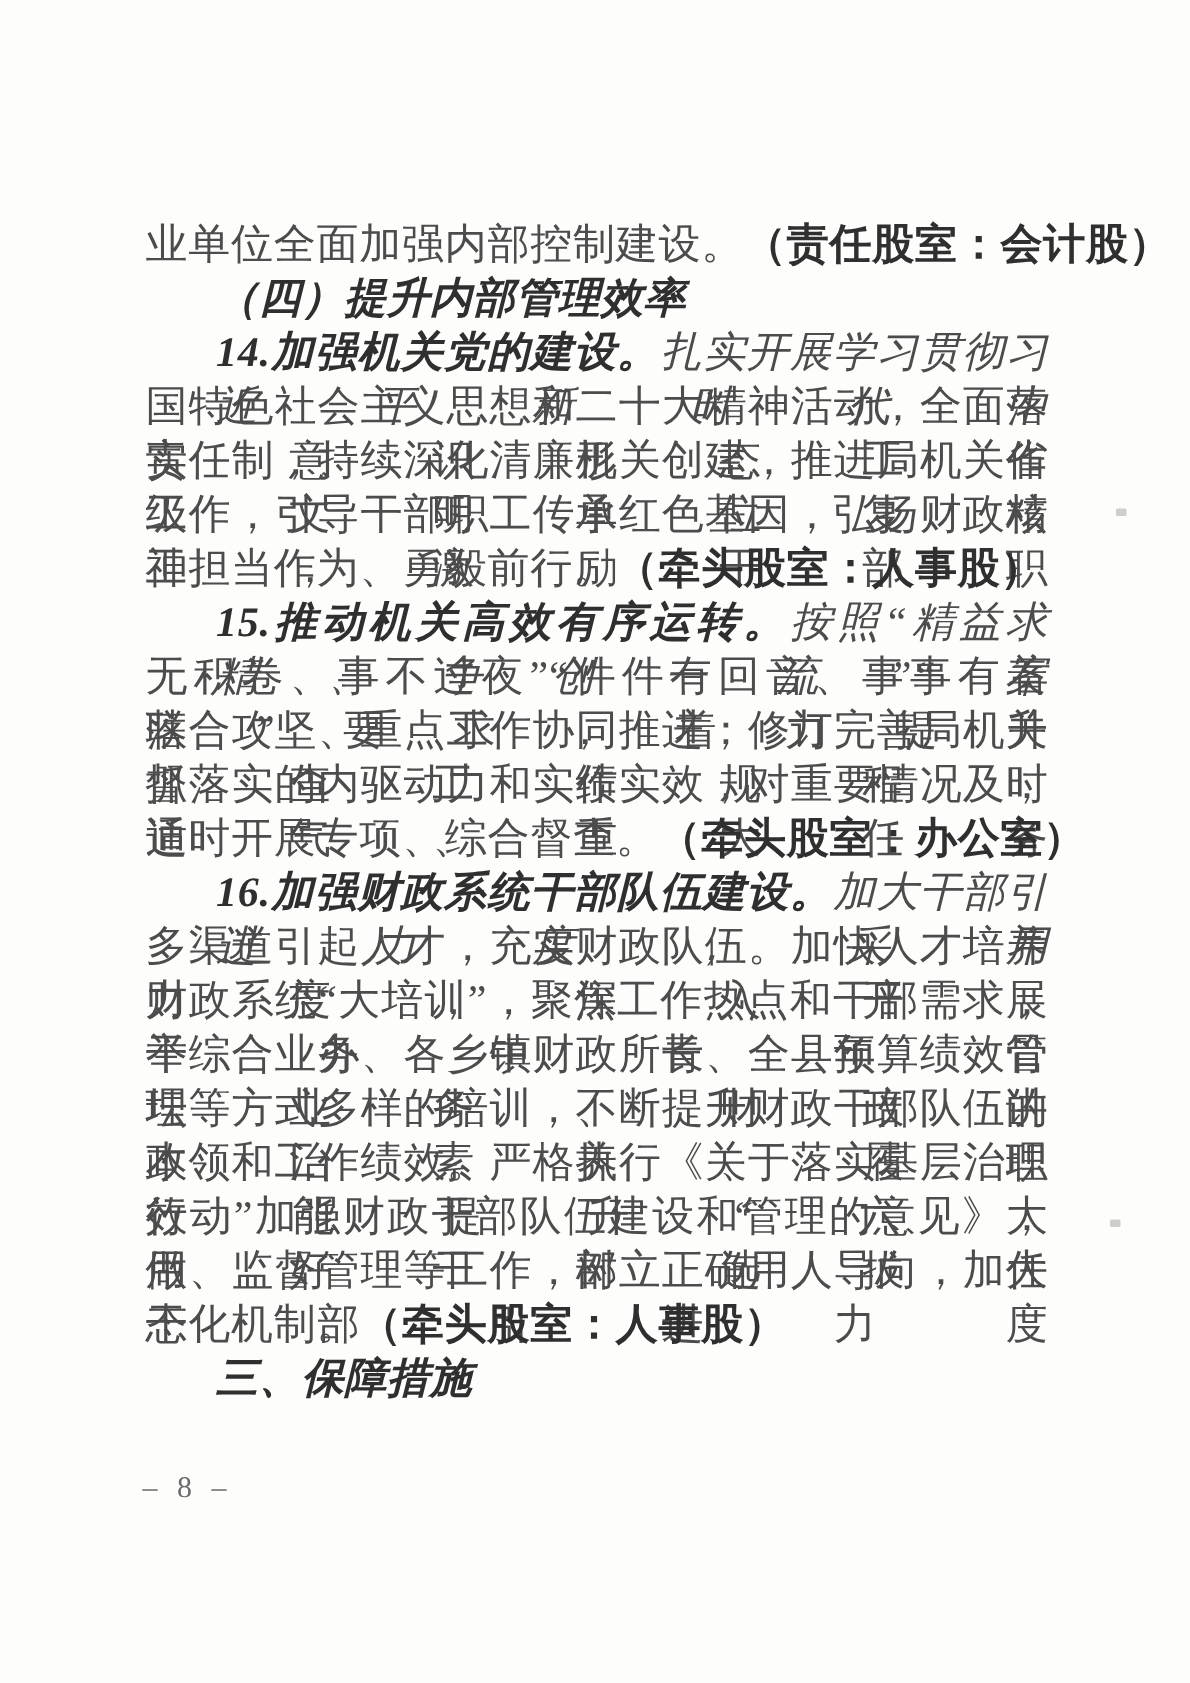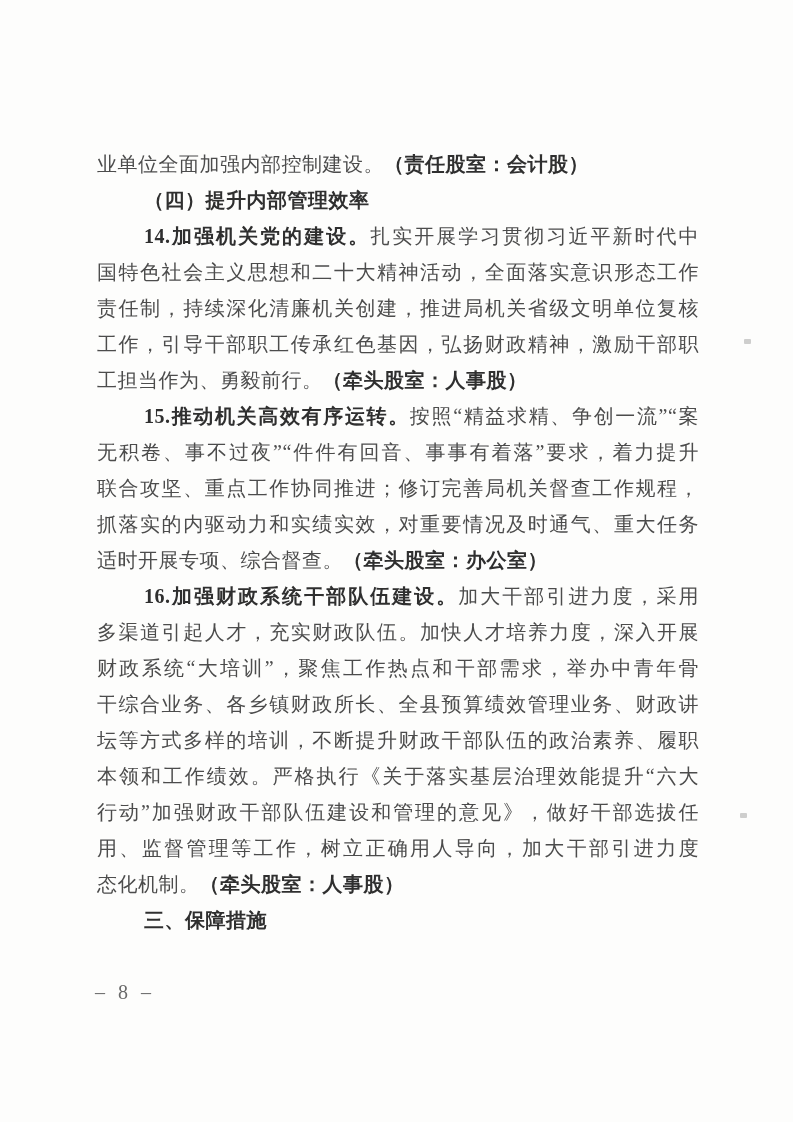--- a/index.html
+++ b/index.html
@@ -24,32 +24,33 @@
   .doc-body {
     position: absolute;
     left: 97px;
     top: 146px;
     width: 602px;
     color: #4c4c4c;
   }
   .line {
     height: 36px;
     line-height: 36px;
-    font-size: 20px;
+    font-size: 28px;
     white-space: nowrap;
     letter-spacing: 0.5px;
     text-align: left;
   }
   .line.justify {
     white-space: normal;
     text-align: justify;
     text-align-last: justify;
   }
   .line.indent {
     padding-left: 47px;
+    font-style: italic;
   }
   .seg {
     color: #4c4c4c;
     font-weight: normal;
   }
   .seg.bold {
     color: #2f2f2f;
     font-weight: bold;
   }
   .page-number {

